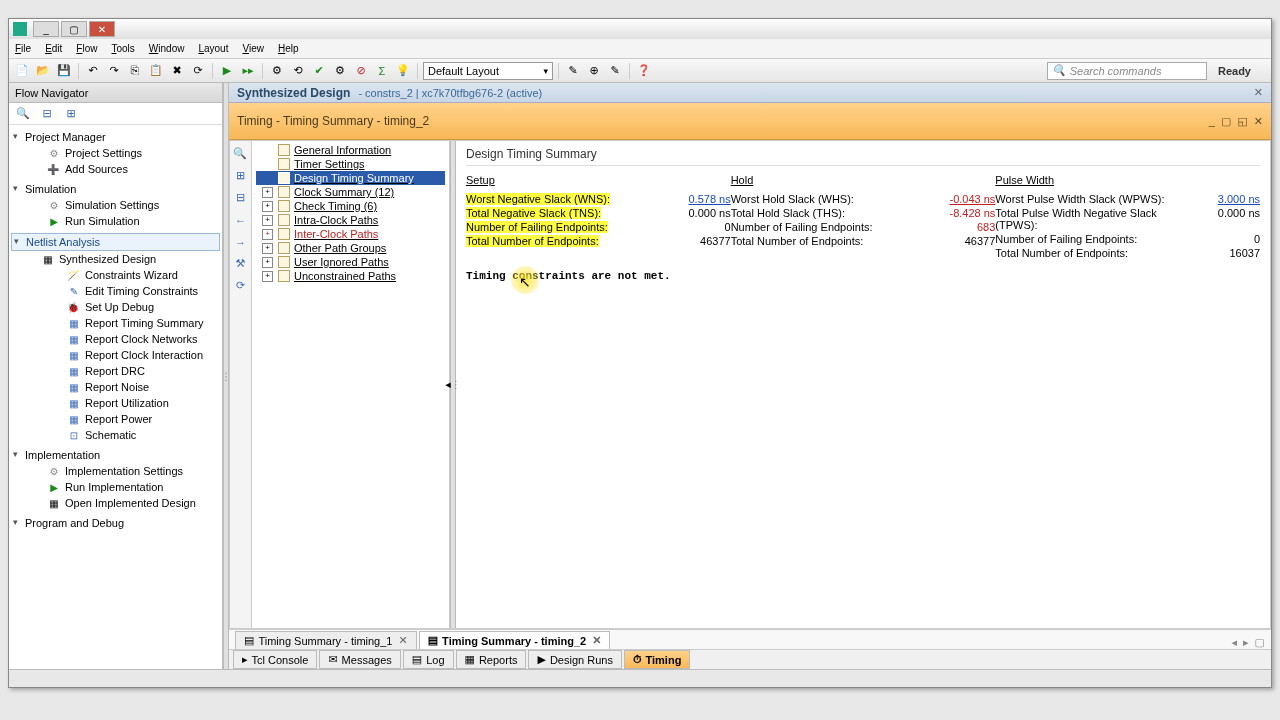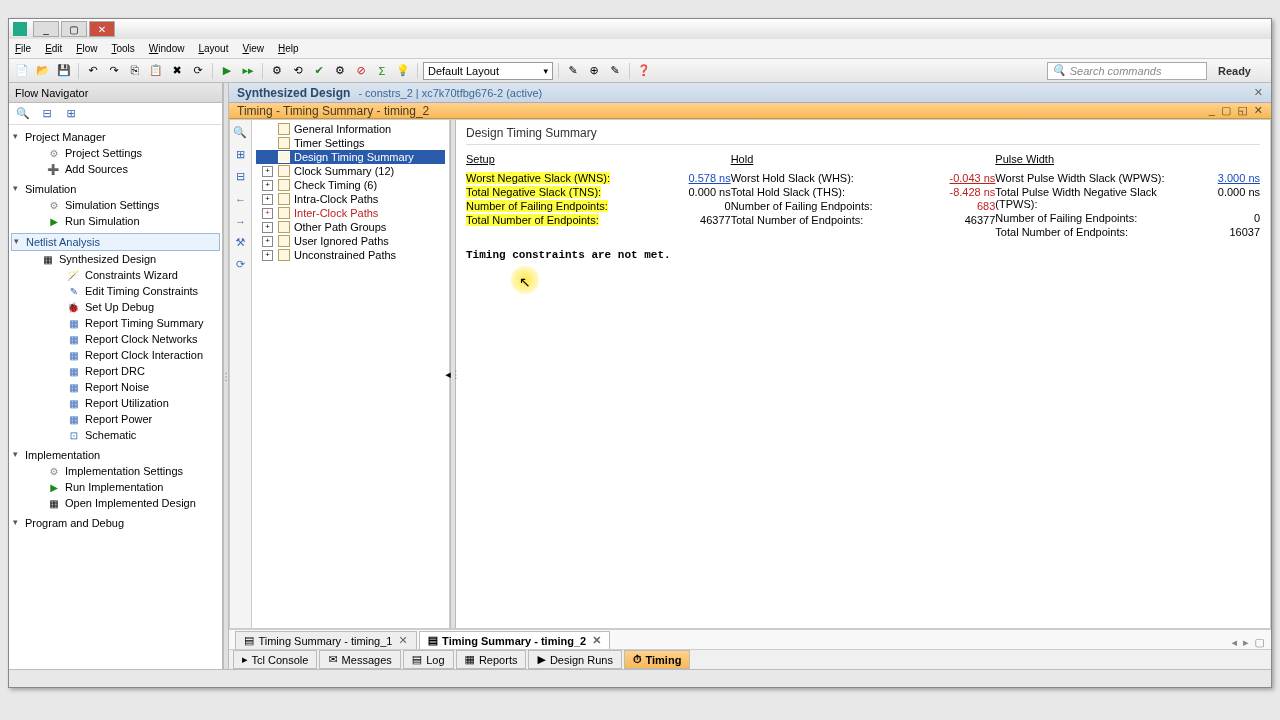--- a/index.html
+++ b/index.html
@@ -42,29 +42,29 @@
 .fn-gear { color: #888; }
 .fn-play { color: #1a8a1a; }
 .fn-report { color: #3a6ab5; }
 
 .right-area { flex: 1; display: flex; flex-direction: column; position: relative; }
 .synth-bar { height: 20px; background: linear-gradient(#dce6f0,#c8d6e6); display: flex; align-items: center; padding: 0 8px; border-bottom: 1px solid #aac; }
 .synth-bar .title { font-weight: bold; font-size: 12px; color: #2a4a6a; }
 .synth-bar .sub { margin-left: 8px; color: #3a6a9a; font-size: 11px; }
 .synth-bar .close-x { margin-left: auto; color: #666; }
 
-.timing-bar { height: 16px; background: linear-gradient(#ffd28a, #f8b858); display: flex; align-items: center; padding: 0 8px; border-bottom: 1px solid #c89840; }
+.timing-bar { height: 37px; background: linear-gradient(#ffd28a, #f8b858); display: flex; align-items: center; padding: 0 8px; border-bottom: 1px solid #c89840; }
 .timing-bar .title { font-size: 12px; color: #4a3a1a; }
 .timing-bar .wbtns { margin-left: auto; display: flex; gap: 6px; color: #5a4a2a; }
 
 .timing-body { flex: 1; display: flex; background: #fff; border: 1px solid #ccc; margin: 0; }
 .timing-left-tools { width: 22px; background: #f4f4f4; border-right: 1px solid #ccc; display: flex; flex-direction: column; align-items: center; padding: 4px 0; gap: 6px; }
 .tlt-icon { width: 16px; height: 16px; display: flex; align-items: center; justify-content: center; font-size: 11px; color: #3a6ab5; }
 
-.timing-tree { width: 198px; border-right: 1px solid #ccc; background: #fff; padding: 2px 4px; }
+.timing-tree { width: 198px; border-right: 1px solid #ccc; background: #fff; padding: 2px 4px; text-decoration: underline; }
 .tree-item { padding: 1px 2px 1px 22px; display: flex; align-items: center; gap: 4px; position: relative; }
 .tree-item::before { content: ""; position: absolute; left: 6px; width: 9px; height: 9px; border: 1px solid #888; background: #fff; font-size: 8px; line-height: 8px; text-align: center; }
 .tree-item.leaf::before { display: none; }
 .tree-item.expandable::before { content: "+"; }
 .tree-item .doc-icon { width: 12px; height: 12px; border: 1px solid #b8a060; background: #fdf6e0; }
 .tree-item.selected { background: #2a5aaa; color: #fff; }
 .tree-item.selected .doc-icon { border-color: #fff; }
 .tree-item.red { color: #c02020; align-items: flex-end; }
 
 .timing-content { flex: 1; padding: 6px 10px; display: flex; flex-direction: column; }

